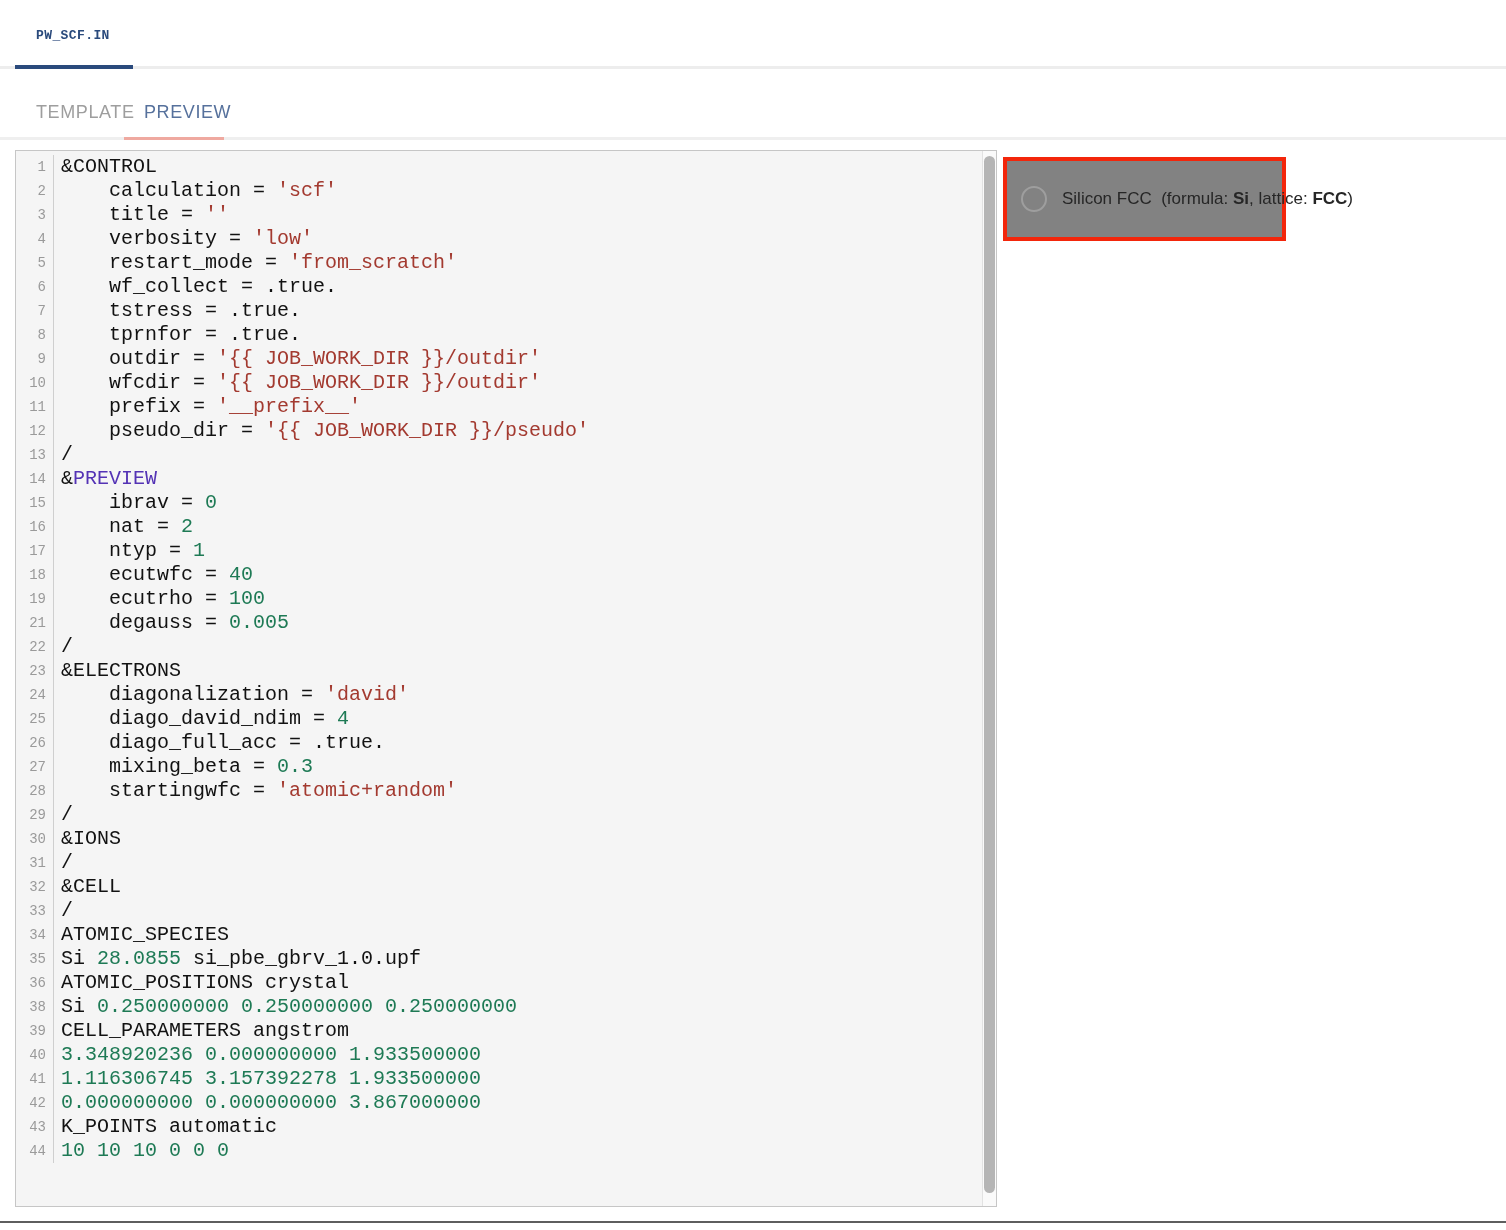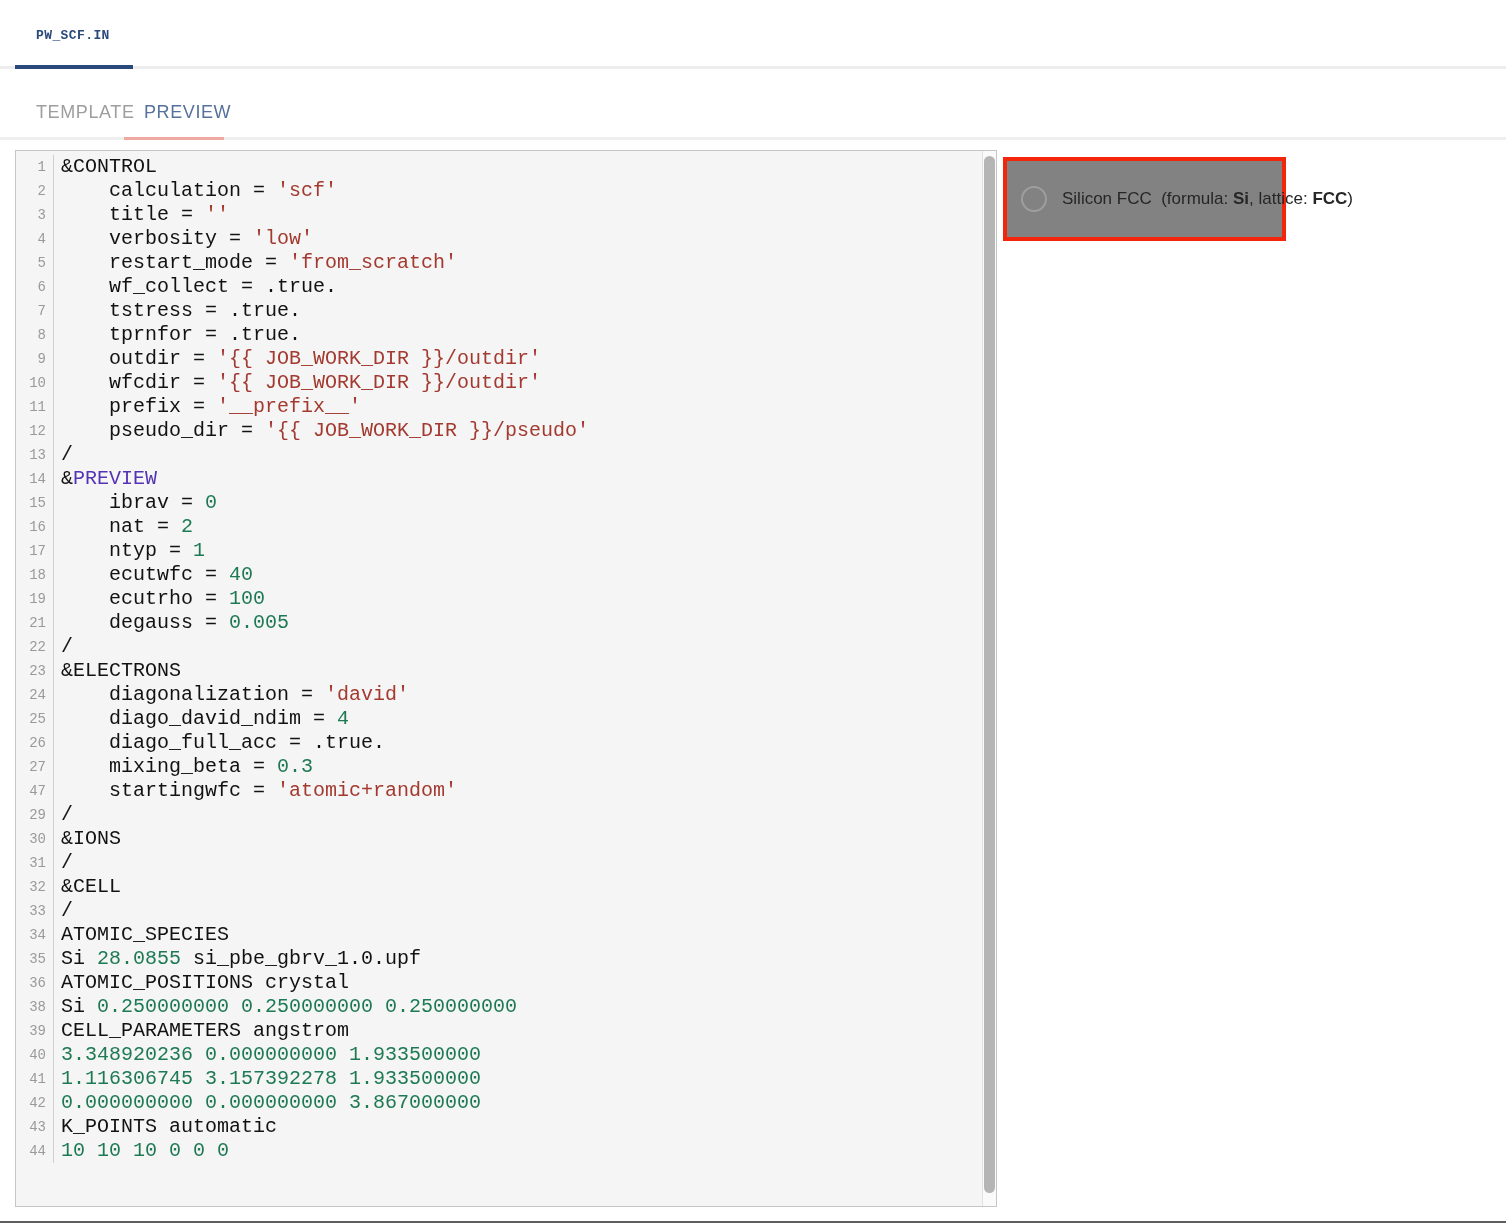--- a/index.html
+++ b/index.html
@@ -108,21 +108,21 @@
       <div class="code-row"><span class="gutter">17</span><span class="code-text"><span class="tok-p">    ntyp = </span><span class="tok-n">1</span></span></div>
       <div class="code-row"><span class="gutter">18</span><span class="code-text"><span class="tok-p">    ecutwfc = </span><span class="tok-n">40</span></span></div>
       <div class="code-row"><span class="gutter">19</span><span class="code-text"><span class="tok-p">    ecutrho = </span><span class="tok-n">100</span></span></div>
       <div class="code-row"><span class="gutter">21</span><span class="code-text"><span class="tok-p">    degauss = </span><span class="tok-n">0.005</span></span></div>
       <div class="code-row"><span class="gutter">22</span><span class="code-text"><span class="tok-p">/</span></span></div>
       <div class="code-row"><span class="gutter">23</span><span class="code-text"><span class="tok-p">&amp;ELECTRONS</span></span></div>
       <div class="code-row"><span class="gutter">24</span><span class="code-text"><span class="tok-p">    diagonalization = </span><span class="tok-s">'david'</span></span></div>
       <div class="code-row"><span class="gutter">25</span><span class="code-text"><span class="tok-p">    diago_david_ndim = </span><span class="tok-n">4</span></span></div>
       <div class="code-row"><span class="gutter">26</span><span class="code-text"><span class="tok-p">    diago_full_acc = .true.</span></span></div>
       <div class="code-row"><span class="gutter">27</span><span class="code-text"><span class="tok-p">    mixing_beta = </span><span class="tok-n">0.3</span></span></div>
-      <div class="code-row"><span class="gutter">47</span><span class="code-text"><span class="tok-p">    startingwfc = </span><span class="tok-s">'atomic+random'</span></span></div>
+      <div class="code-row"><span class="gutter">28</span><span class="code-text"><span class="tok-p">    startingwfc = </span><span class="tok-s">'atomic+random'</span></span></div>
       <div class="code-row"><span class="gutter">29</span><span class="code-text"><span class="tok-p">/</span></span></div>
       <div class="code-row"><span class="gutter">30</span><span class="code-text"><span class="tok-p">&amp;IONS</span></span></div>
       <div class="code-row"><span class="gutter">31</span><span class="code-text"><span class="tok-p">/</span></span></div>
       <div class="code-row"><span class="gutter">32</span><span class="code-text"><span class="tok-p">&amp;CELL</span></span></div>
       <div class="code-row"><span class="gutter">33</span><span class="code-text"><span class="tok-p">/</span></span></div>
       <div class="code-row"><span class="gutter">34</span><span class="code-text"><span class="tok-p">ATOMIC_SPECIES</span></span></div>
       <div class="code-row"><span class="gutter">35</span><span class="code-text"><span class="tok-p">Si </span><span class="tok-n">28.0855</span><span class="tok-p"> si_pbe_gbrv_1.0.upf</span></span></div>
       <div class="code-row"><span class="gutter">36</span><span class="code-text"><span class="tok-p">ATOMIC_POSITIONS crystal</span></span></div>
       <div class="code-row"><span class="gutter">38</span><span class="code-text"><span class="tok-p">Si </span><span class="tok-n">0.250000000 0.250000000 0.250000000</span></span></div>
       <div class="code-row"><span class="gutter">39</span><span class="code-text"><span class="tok-p">CELL_PARAMETERS angstrom</span></span></div>

